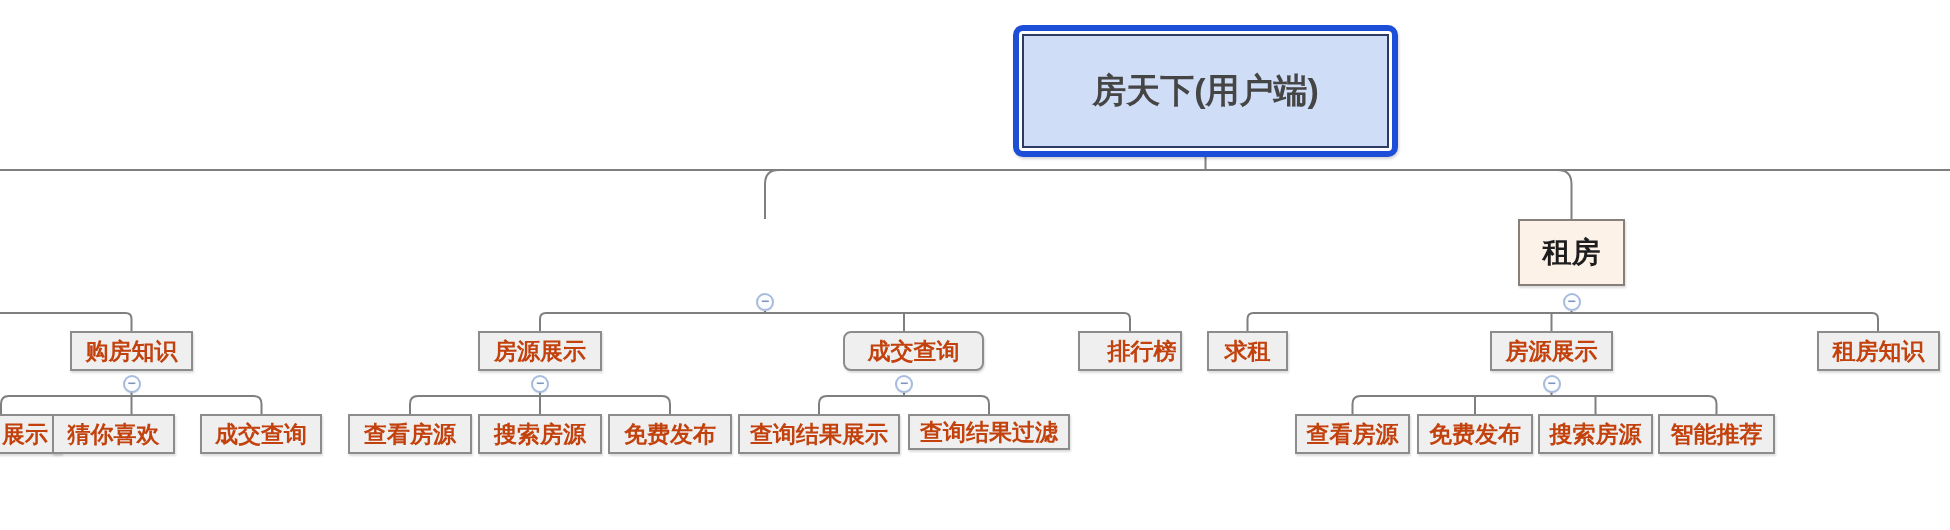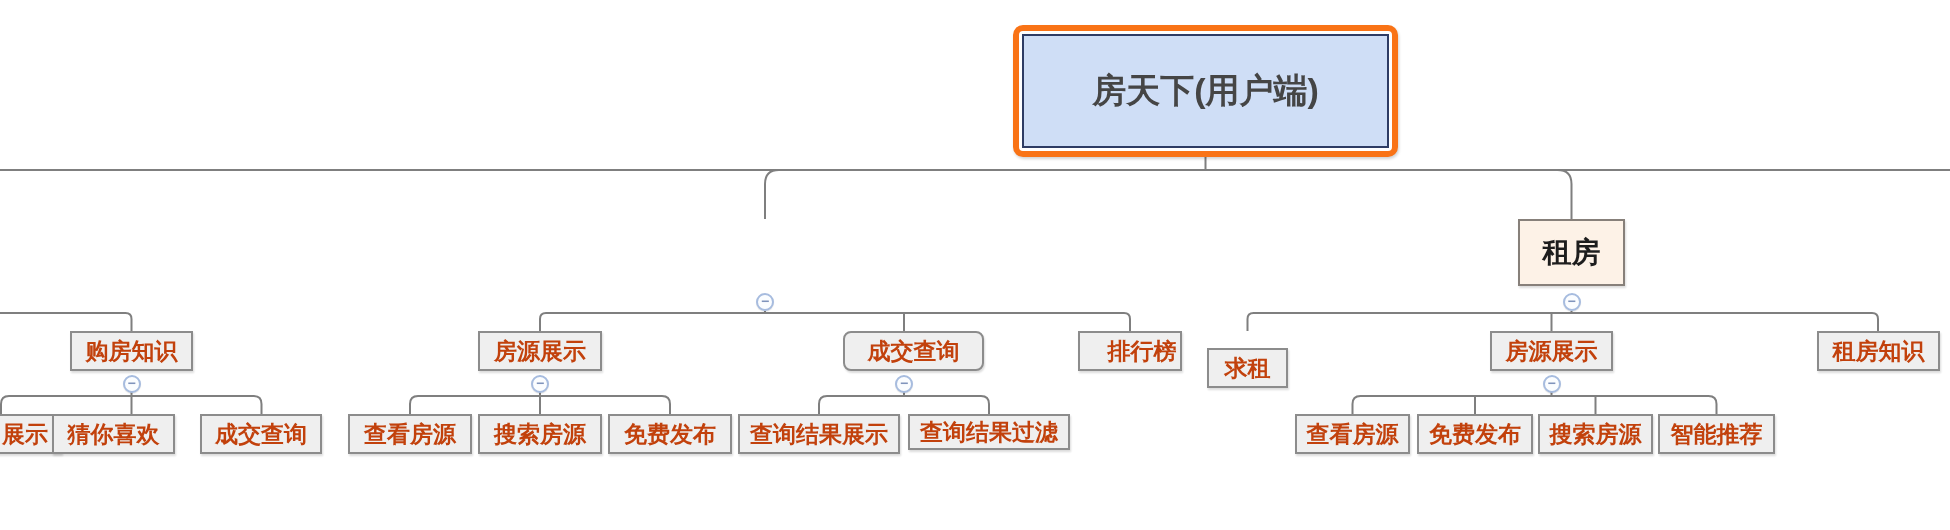--- a/index.html
+++ b/index.html
@@ -32,21 +32,21 @@
   .branch {
     background: #fdf2e7;
     border: 2px solid #87807a;
     font-size: 29px;
     color: #1d1d1d;
   }
 
   .root-outer {
     position: absolute;
     box-sizing: border-box;
-    border: 6px solid #f97316;
+    border: 6px solid #1d4ed8;
     border-radius: 10px;
     background: #ffffff;
     padding: 3px;
     box-shadow: 1px 2px 3px rgba(0,0,0,0.18);
   }
   .root-inner {
     box-sizing: border-box;
     width: 100%;
     height: 100%;
     border: 2px solid #2e3c64;
@@ -124,21 +124,21 @@
   <div class="root-outer" style="left:1013px; top:25px; width:385px; height:132px;">
     <div class="root-inner">房天下(用户端)</div>
   </div>
 
   <div class="node branch" style="left:1518px; top:219px; width:107px; height:67px;">租房</div>
 
   <div class="node" style="left:70px; top:331px; width:123px; height:40px;">购房知识</div>
   <div class="node" style="left:478px; top:331px; width:124px; height:40px;">房源展示</div>
   <div class="node" style="left:843px; top:331px; width:141px; height:40px;border-radius:8px;">成交查询</div>
   <div class="node" style="left:1078px; top:331px; width:104px; height:40px;padding-left:24px;">排行榜</div>
-  <div class="node" style="left:1207px; top:331px; width:81px; height:40px;margin-top:17px;">求租</div>
+  <div class="node" style="left:1207px; top:331px; width:81px; height:40px;">求租</div>
   <div class="node" style="left:1490px; top:331px; width:123px; height:40px;">房源展示</div>
   <div class="node" style="left:1817px; top:331px; width:123px; height:40px;text-align:right;">租房知识</div>
 
   <div class="node clipped" style="left:-62px; top:414px; width:124px; height:40px;">展示</div>
   <div class="node" style="left:52px; top:414px; width:123px; height:40px;">猜你喜欢</div>
   <div class="node" style="left:200px; top:414px; width:122px; height:40px;">成交查询</div>
 
   <div class="node" style="left:348px; top:414px; width:124px; height:40px;">查看房源</div>
   <div class="node" style="left:478px; top:414px; width:124px; height:40px;">搜索房源</div>
   <div class="node" style="left:608px; top:414px; width:124px; height:40px;">免费发布</div>

